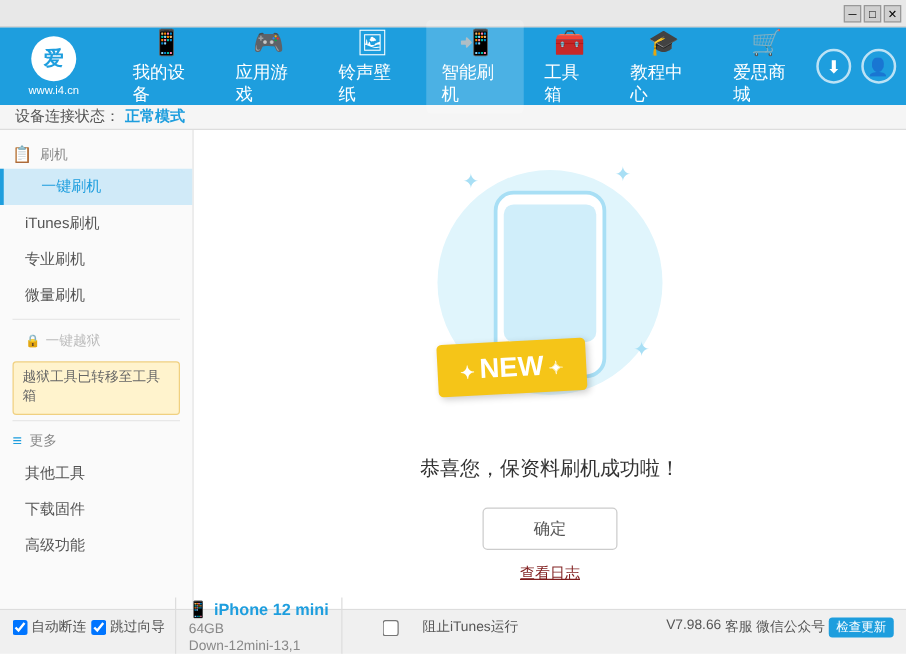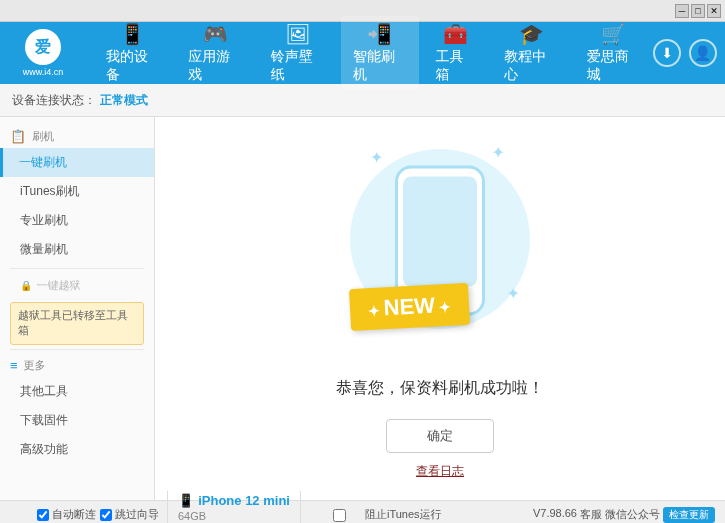--- a/index.html
+++ b/index.html
@@ -64,21 +64,21 @@
       width: 28px; height: 28px;
       border: 2px solid rgba(255,255,255,0.7);
       border-radius: 50%;
       display: flex; align-items: center; justify-content: center;
       color: white; font-size: 14px; cursor: pointer;
     }
 
     
     .status-bar {
       background: #f5f5f5;
-      height: 33px;
+      height: 20px;
       display: flex;
       align-items: center;
       padding: 0 12px;
       border-bottom: 1px solid #ddd;
       font-size: 12px;
       color: #555;
     }
     .status-label { color: #555; }
     .status-value { color: #1e9ede; font-weight: bold; margin-left: 4px; }
 
@@ -105,21 +105,21 @@
     .sidebar-section-icon { margin-right: 6px; font-size: 13px; color: #1e9ede; }
     .sidebar-item {
       padding: 6px 16px 6px 20px;
       color: #555; font-size: 12px; cursor: pointer;
       border-radius: 0;
     }
     .sidebar-item.active {
       background: #d0eaf8;
       color: #1e9ede;
       border-left: 3px solid #1e9ede;
-      padding-left: 16px;
+      padding-left: 30px;
     }
     .sidebar-divider { height: 1px; background: #e8e8e8; margin: 4px 10px; }
     .sidebar-disabled { color: #bbb; padding: 5px 16px 5px 20px; font-size: 11px; display: flex; align-items: center; }
     .sidebar-disabled .lock-icon { margin-right: 4px; font-size: 10px; }
     .sidebar-info-box {
       margin: 4px 10px;
       background: #fff3cd;
       border: 1px solid #f0d080;
       border-radius: 3px;
       padding: 5px 7px;
@@ -247,21 +247,21 @@
       height: 28px;
       background: #f0f0f0;
       border-top: 1px solid #ddd;
       display: flex;
       align-items: center;
       padding: 0 10px;
       justify-content: space-between;
       font-size: 11px;
       color: #666;
     }
-    .footer-left { display: flex; align-items: flex-end; gap: 4px; margin-left: 27px; }
+    .footer-left { display: flex; align-items: flex-end; gap: 4px; }
     .footer-mid { display: flex; gap: 3px; }
     .footer-link { cursor: pointer; color: #555; }
     .version-badge {
       background: #1e9ede;
       color: white;
       padding: 1px 6px;
       border-radius: 3px;
       font-size: 10px;
       cursor: pointer;
     }

